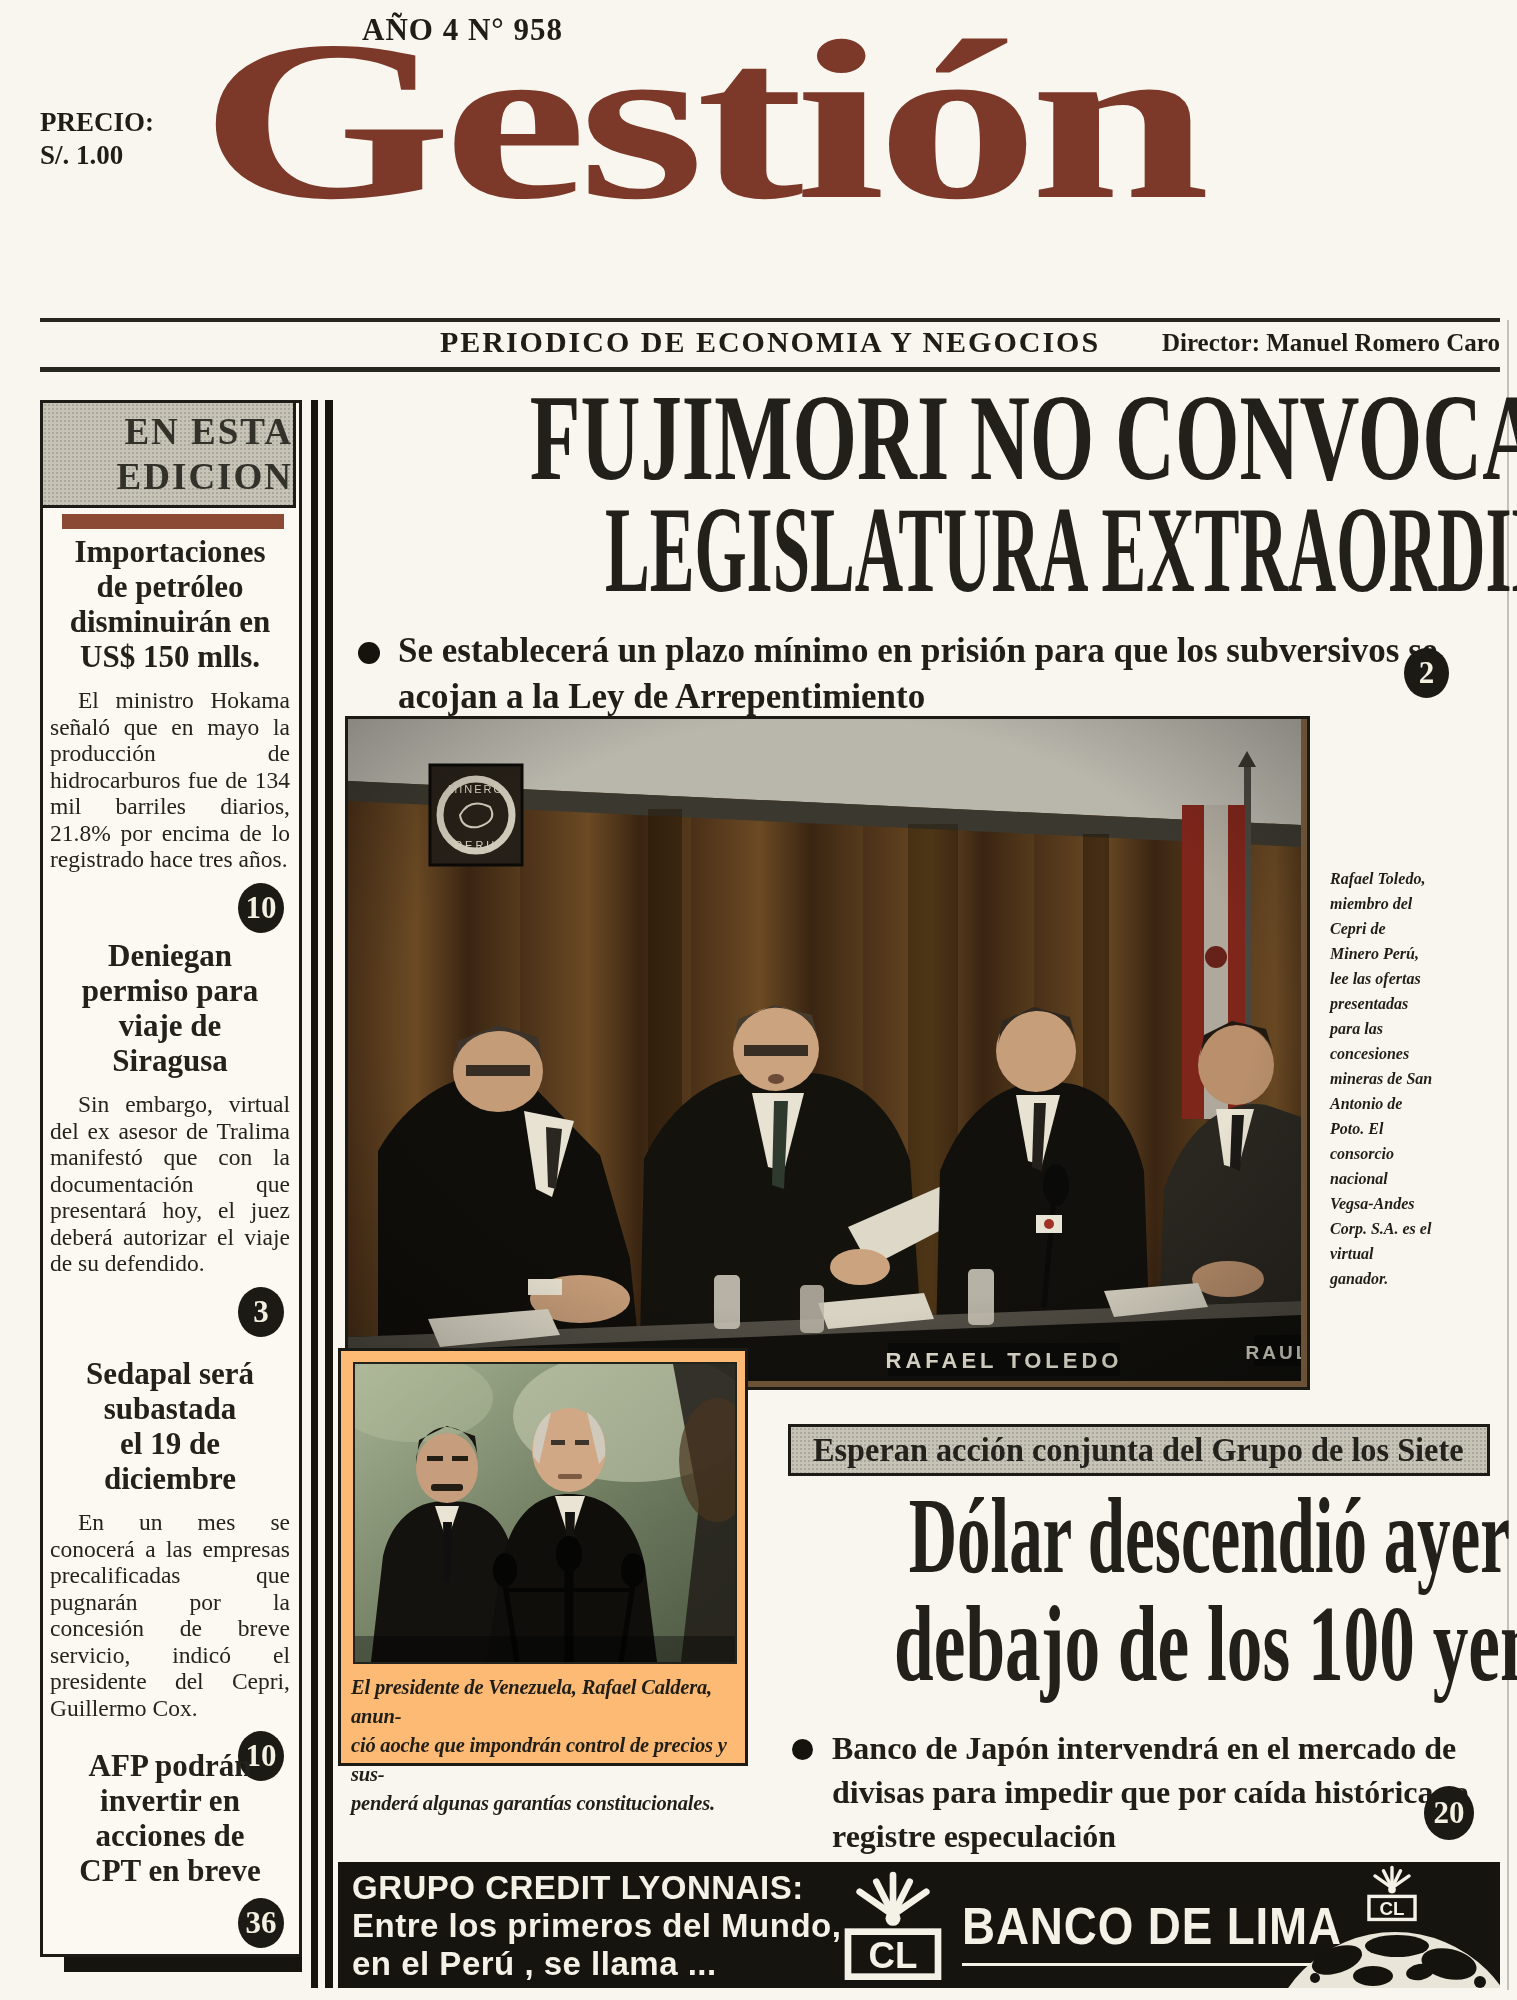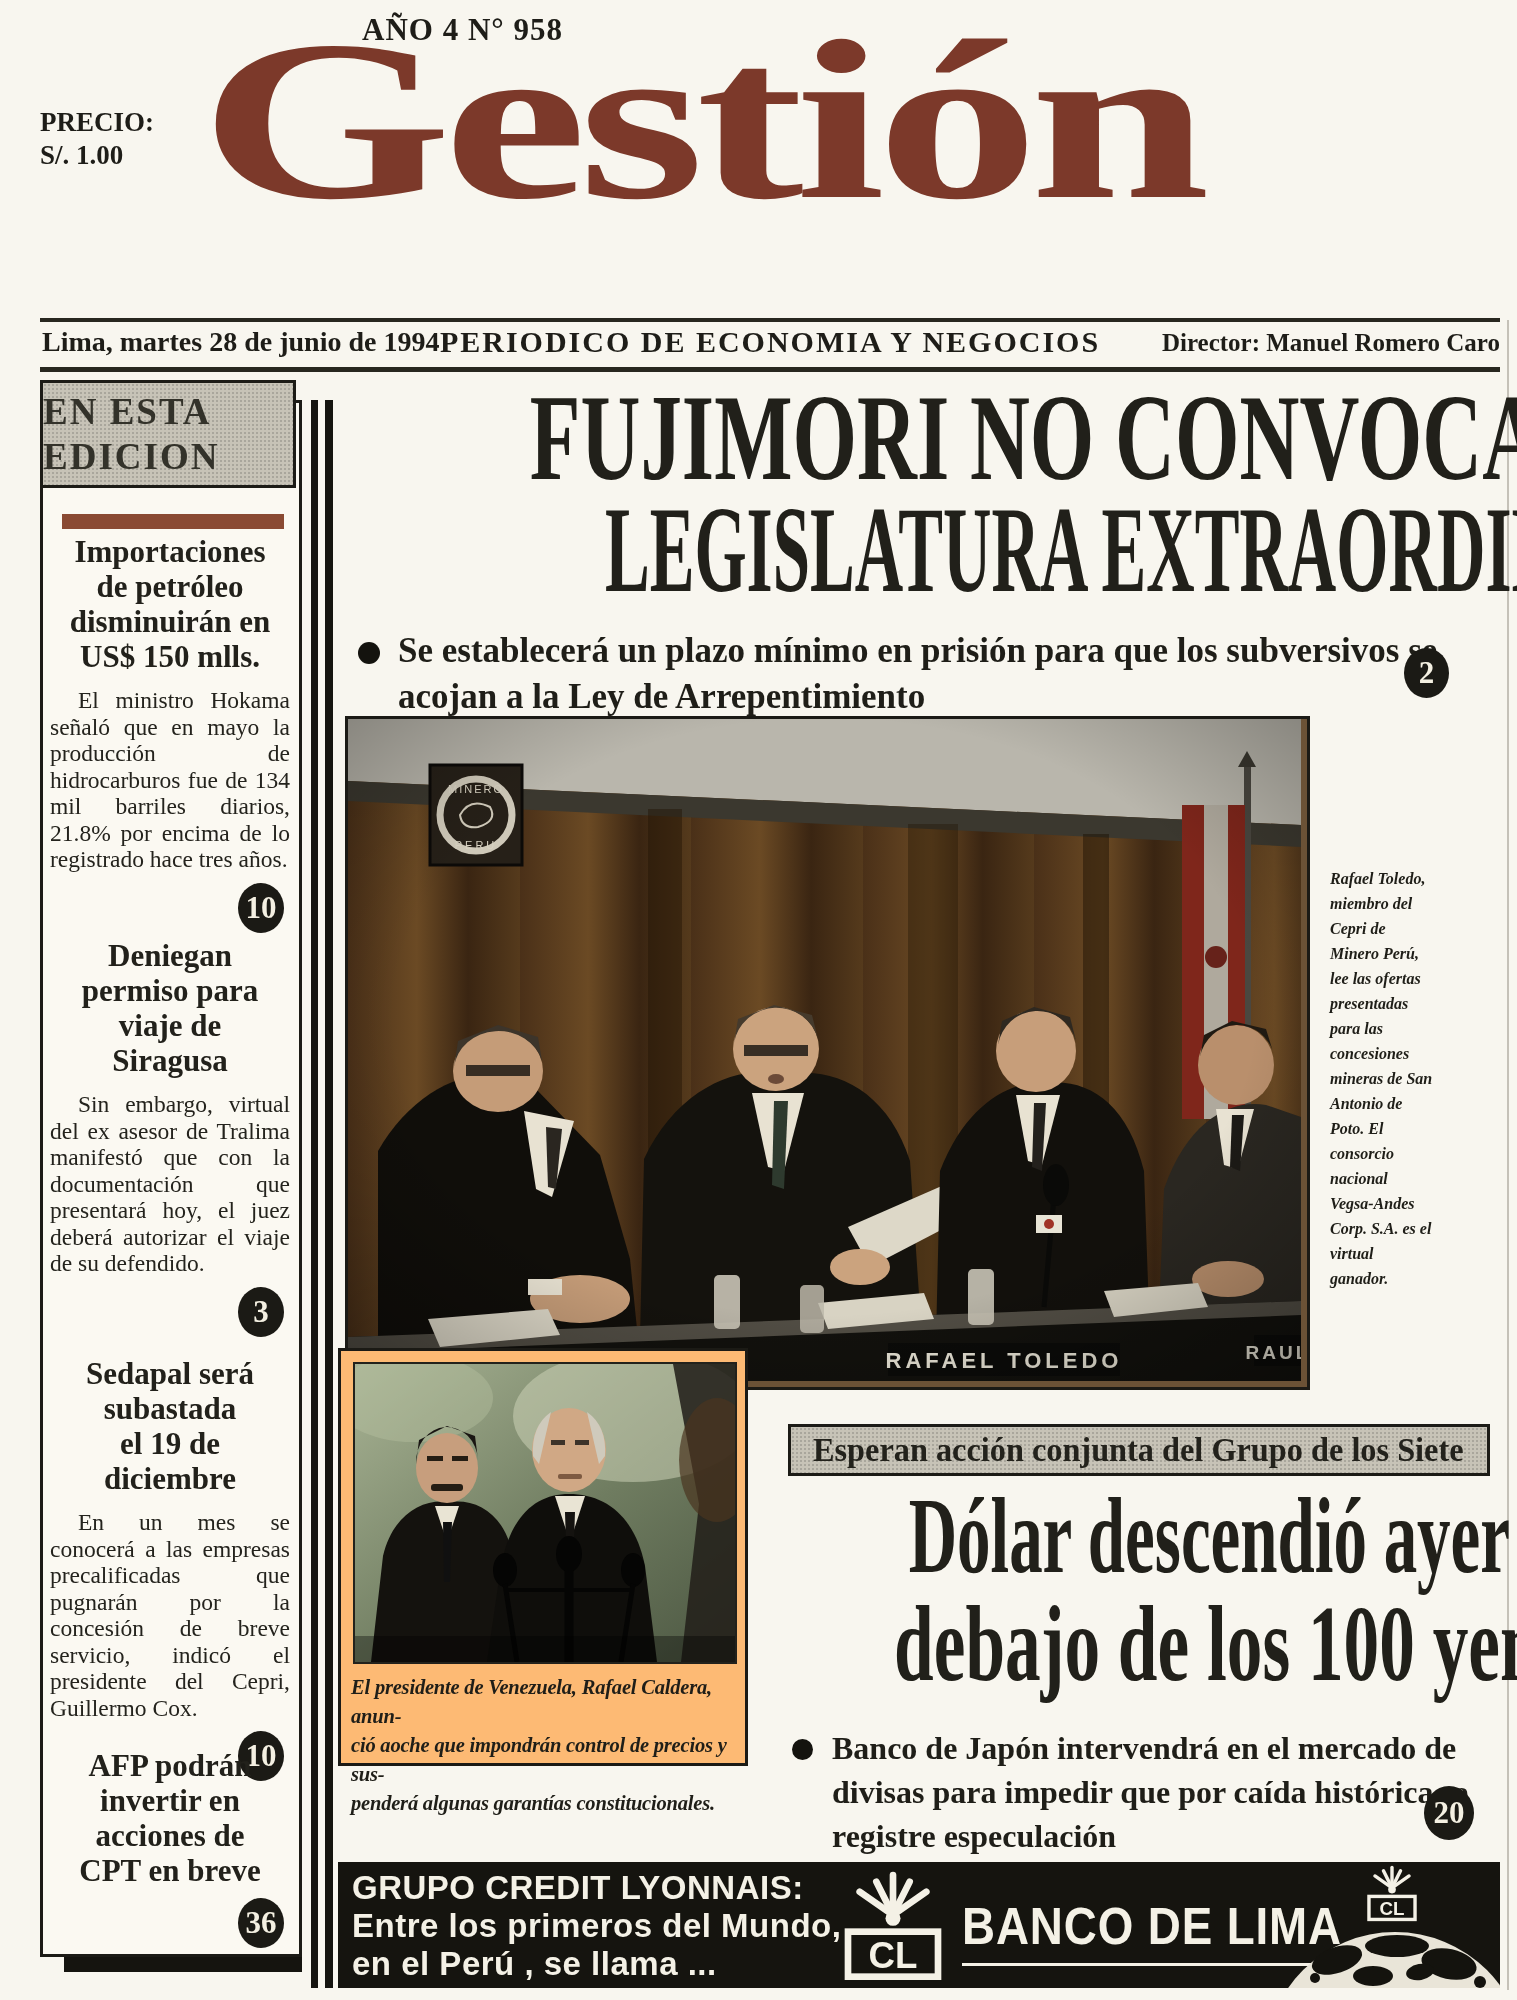--- a/index.html
+++ b/index.html
@@ -14,23 +14,23 @@
   .rule{position:absolute;left:40px;width:1460px;background:#28271f;}
   .rule-a{top:318px;height:4px;}
   .rule-b{top:367px;height:5px;}
   .dateline{position:absolute;left:42px;top:326px;font-size:28px;font-weight:bold;}
   .tagline{position:absolute;left:40px;top:325px;width:1460px;text-align:center;font-size:30px;font-weight:bold;letter-spacing:2px;}
   .director{position:absolute;right:17px;top:329px;font-size:25px;font-weight:bold;}
 
   
   .sb-box{position:absolute;left:40px;top:400px;width:256px;height:1551px;border:3px solid #1c1b16;background:#fbf9f2;}
   .sb-shadow{position:absolute;left:64px;top:1957px;width:238px;height:15px;background:#15140f;}
-  .sb-head{position:absolute;left:40px;top:380px;width:250px;height:102px;border:3px solid #1c1b16;
+  .sb-head{position:absolute;left:40px;top:400px;width:250px;height:102px;border:3px solid #1c1b16;
            background-color:#c7c3b7;background-image:radial-gradient(#00000026 1px, transparent 1.4px);background-size:4px 4px;
-           text-align:left;font-size:37px;font-weight:bold;letter-spacing:2px;color:#33322a;
+           text-align:right;font-size:37px;font-weight:bold;letter-spacing:2px;color:#33322a;
            display:flex;align-items:center;justify-content:center;line-height:45px;}
   .sb-brown{position:absolute;left:62px;top:514px;width:222px;height:15px;background:#8a4a33;}
   .sb-item{position:absolute;left:50px;width:240px;}
   .sb-title{font-size:31px;font-weight:bold;text-align:center;line-height:35px;white-space:pre-line;color:#22211b;}
   .sb-body{margin-top:13px;font-size:23.5px;line-height:26.5px;text-align:justify;text-indent:28px;color:#24231d;}
   .pgc{background:#1b1a15;color:#f4f0e2;border-radius:50%;display:flex;align-items:center;justify-content:center;
        font-weight:bold;font-size:31px;}
   .sb-pgc{width:46px;height:50px;margin:10px 6px 0 auto;}
 
   
@@ -88,21 +88,20 @@
 </head>
 <body>
 
 <div class="page">
 
   <div class="edition">AÑO 4 N° 958</div>
   <div class="price">PRECIO:
 S/. 1.00</div>
   <div class="logo">Gestión</div>
   <div class="rule rule-a"></div>
-  <div class="dateline">Lima, martes 28 de junio de 1994</div>
   <div class="tagline">PERIODICO DE ECONOMIA Y NEGOCIOS</div>
   <div class="director">Director: Manuel Romero Caro</div>
   <div class="rule rule-b"></div>
 
   <div class="sb-box"></div>
   <div class="sb-head">EN ESTA EDICION</div>
   <div class="sb-brown"></div>
 
   <div class="sb-item" style="top:534px">
     <div class="sb-title">Importaciones

